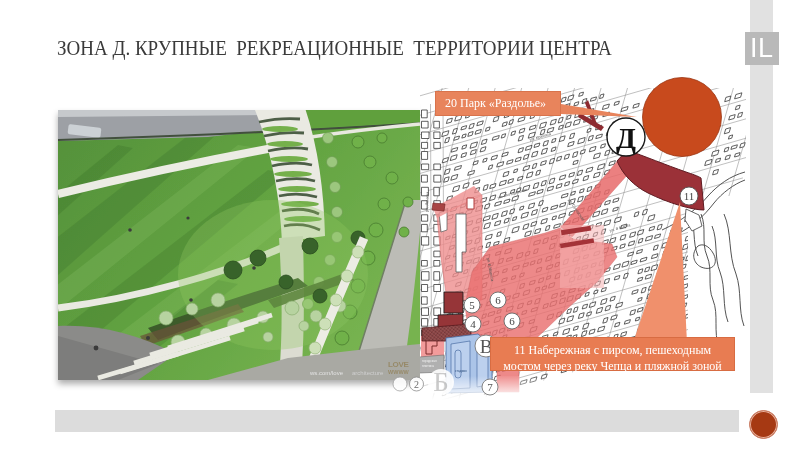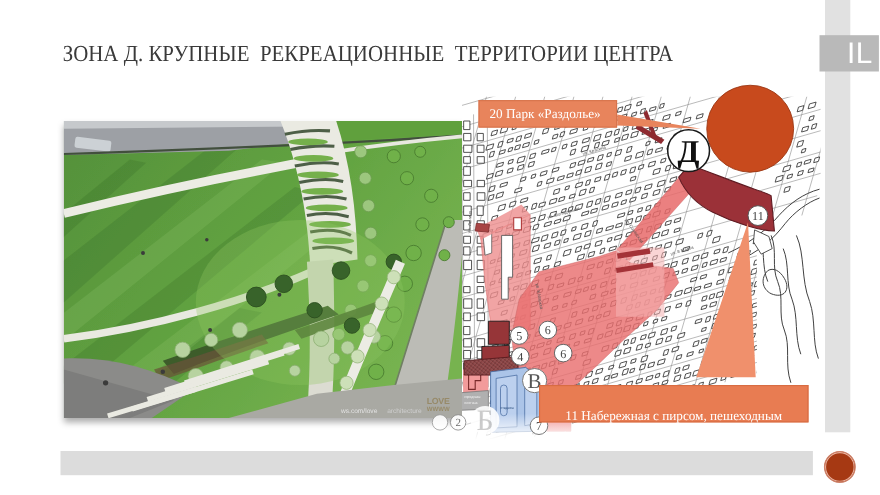--- a/index.html
+++ b/index.html
@@ -5,21 +5,21 @@
   html,body{margin:0;padding:0;}
   body{width:800px;height:450px;position:relative;background:#ffffff;overflow:hidden;-webkit-font-smoothing:antialiased;
        font-family:"Liberation Serif", serif;}
   .abs{position:absolute;}
 </style>
 </head>
 <body>
 
 <div class="abs" style="left:749.5px;top:0;width:23.5px;height:393px;background:#e1e1e1;"></div>
 
-<div class="abs" style="left:745px;top:31.5px;width:33.5px;height:33.5px;background:#b9b9b9;color:#ffffff;font-family:'Liberation Sans',sans-serif;font-size:27px;line-height:33px;text-align:center;letter-spacing:0.5px;padding-left:20px;">IL</div>
+<div class="abs" style="left:745px;top:31.5px;width:33.5px;height:33.5px;background:#b9b9b9;color:#ffffff;font-family:'Liberation Sans',sans-serif;font-size:27px;line-height:33px;text-align:center;letter-spacing:0.5px;">IL</div>
 
 <div class="abs" style="left:57px;top:35.5px;width:700px;font-size:21px;color:#3a3a3a;letter-spacing:0;white-space:nowrap;transform:scaleX(0.905);transform-origin:0 0;">ЗОНА Д. КРУПНЫЕ&nbsp; РЕКРЕАЦИОННЫЕ&nbsp; ТЕРРИТОРИИ ЦЕНТРА</div>
 
 <svg class="abs" style="left:58px;top:109.5px;filter:drop-shadow(0 4px 3px rgba(0,0,0,0.32));" width="362" height="270" viewBox="0 0 362 270">
  <defs>
   <linearGradient id="lawn" x1="0" y1="0" x2="1" y2="0.6">
    <stop offset="0" stop-color="#54903a"></stop>
         <stop offset="0.55" stop-color="#62a341"></stop>
         <stop offset="1" stop-color="#77b350"></stop>
   </linearGradient>
@@ -349,17 +349,17 @@
  <text x="490" y="391" font-size="11" fill="#555" text-anchor="middle">7</text>
     </g>
 </svg>
 
 <div class="abs" style="left:435px;top:91px;width:126px;height:25px;background:#e8845c;border:1px solid #d8734c;box-sizing:border-box;color:#ffffff;font-size:12px;line-height:23px;padding-left:9px;">20 Парк «Раздолье»</div>
 
 <svg class="abs" style="left:561px;top:98px;" width="78" height="22" viewBox="0 0 78 22">
  <path d="M0 6 L76 19 L0 16 z" fill="#e8845c"></path>
 </svg>
 
-<div class="abs" style="left:490px;top:350px;width:245px;height:34px;background:#e87c52;border:1px solid #d86c42;box-sizing:border-box;color:#ffffff;font-size:12px;line-height:16px;text-align:center;padding-top:19px;">11 Набережная с пирсом, пешеходным<br>мостом через реку Чепца и пляжной зоной</div>
+<div class="abs" style="left:490px;top:337px;width:245px;height:34px;background:#e87c52;border:1px solid #d86c42;box-sizing:border-box;color:#ffffff;font-size:12px;line-height:16px;text-align:center;padding-top:4px;">11 Набережная с пирсом, пешеходным<br>мостом через реку Чепца и пляжной зоной</div>
 
 <div class="abs" style="left:55px;top:409.5px;width:684px;height:22.5px;background:#dcdcdc;"></div>
 
 <div class="abs" style="left:749px;top:409.5px;width:29px;height:29px;border-radius:50%;background:#a63913;border:1.5px solid #cd8169;box-sizing:border-box;box-shadow:inset 0 0 0 1px #e8b09c;"></div>
 
 </body></html>

